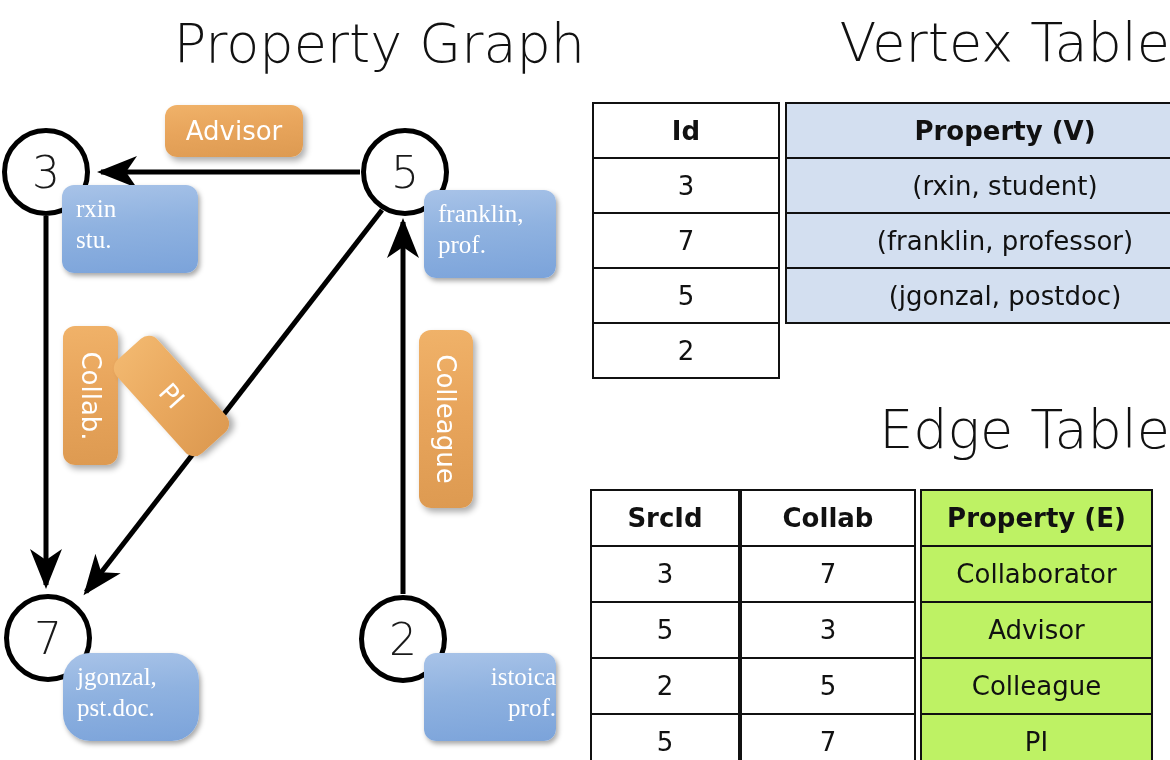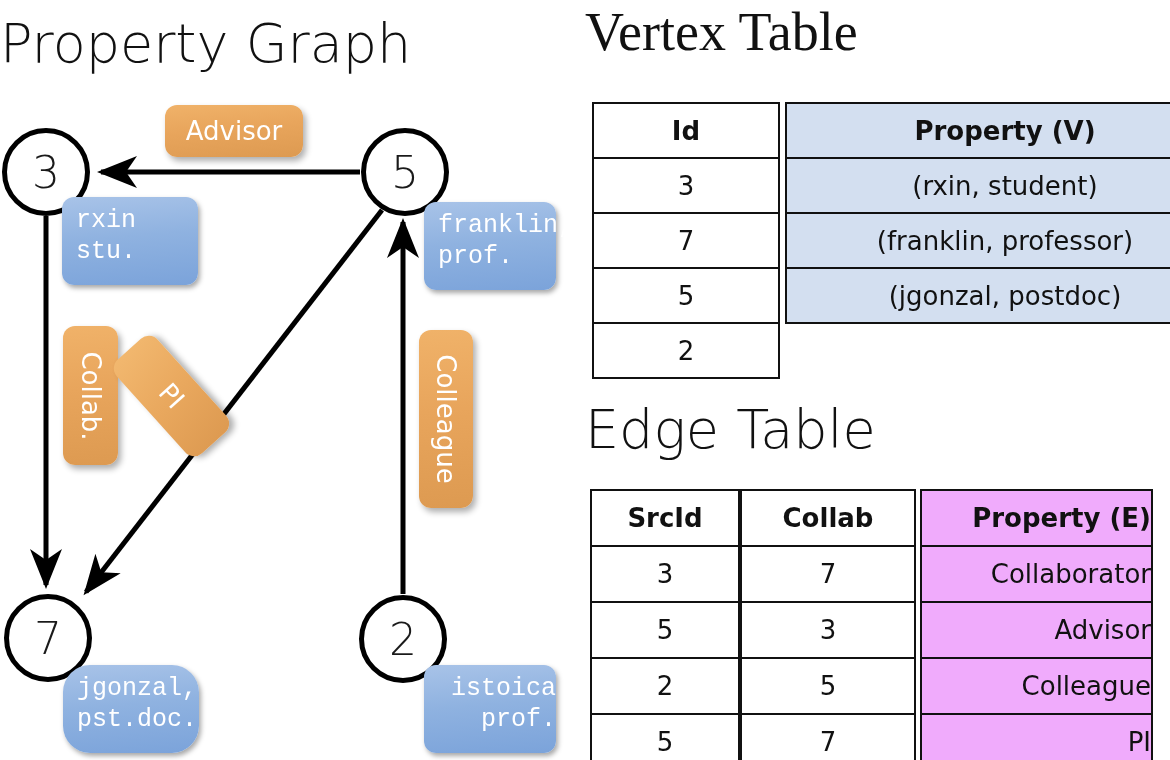--- a/index.html
+++ b/index.html
@@ -5,49 +5,49 @@
   html,body{margin:0;padding:0;}
   body{
     width:1170px;height:760px;background:#ffffff;overflow:hidden;
     font-family:"Liberation Sans","DejaVu Sans",sans-serif;
     color:#000;position:relative;
   }
   .stage{position:absolute;left:0;top:0;width:1170px;height:760px;}
 
   
   .title{
-    position:absolute;text-align:left;
+    position:absolute;text-align:right;
     font-family:"DejaVu Sans",sans-serif;
     font-weight:300;font-size:54px;letter-spacing:0px;
     color:#111;white-space:nowrap;
   }
   #title-property{left:0;top:12px;width:585px;}
-  #title-vertex{left:585px;top:1px;width:585px;font-family:Liberation Serif, serif;}
+  #title-vertex{left:585px;top:11px;width:585px;}
   #title-edge{left:585px;top:398px;width:585px;}
 
   
   #graph-svg{position:absolute;left:0;top:0;width:585px;height:760px;}
 
   
   .node{
     position:absolute;width:88px;height:88px;border-radius:50%;
     border:5px solid #000;background:#fff;
     display:flex;align-items:center;justify-content:center;
     font-family:"DejaVu Sans",sans-serif;font-weight:300;font-size:44px;
     color:#1a1a1a;box-sizing:border-box;
   }
 
   
   .pbox{
     position:absolute;border-radius:12px;
     background:linear-gradient(175deg,#a8c3e8 0%,#8fb2e0 45%,#7ba3da 100%);
     box-shadow:2px 3px 5px rgba(0,0,0,.35);
-    color:#ffffff;font-family:Liberation Mono, monospace;font-weight:400;
+    color:#ffffff;font-family:Liberation Serif, serif;font-weight:400;
     font-size:25px;line-height:1.22;
-    padding:9px 0 0 14px;box-sizing:border-box;margin-top:12px;
+    padding:9px 0 0 14px;box-sizing:border-box;
   }
   .pbox div{white-space:nowrap;}
 
   
   .ebox{
     position:absolute;border-radius:12px;
     background:linear-gradient(175deg,#f0b269 0%,#e8a55c 45%,#dd9a51 100%);
     box-shadow:3px 4px 6px rgba(0,0,0,.32);
     color:#ffffff;font-family:"DejaVu Sans",sans-serif;font-weight:400;
     font-size:26px;
@@ -60,21 +60,21 @@
   
   .tbl{position:absolute;border-collapse:collapse;table-layout:fixed;padding-left:20px;}
   .tbl td,.tbl th{
     border:2px solid #111;
     font-family:"DejaVu Sans",sans-serif;font-weight:400;
     font-size:26px;color:#111;text-align:center;
     padding:0;height:46px;background:#fff;
   }
   .tbl th{font-weight:700;}
   .fill-blue td,.fill-blue th{background:#d3dff0;}
-  .fill-orange td,.fill-orange th{background:#f0abfc;text-align:right;}
+  .fill-orange td,.fill-orange th{background:#bef264;}
 
   
   #vtbl-id{left:592px;top:102px;width:188px;}
   #vtbl-prop{left:785px;top:102px;width:440px;}
   #vtbl-id td,#vtbl-id th{height:53px;}
   #vtbl-prop td,#vtbl-prop th{height:53px;}
 
   
   #etbl-src{left:590px;top:489px;width:150px;}
   #etbl-dst{left:740px;top:489px;width:176px;}

